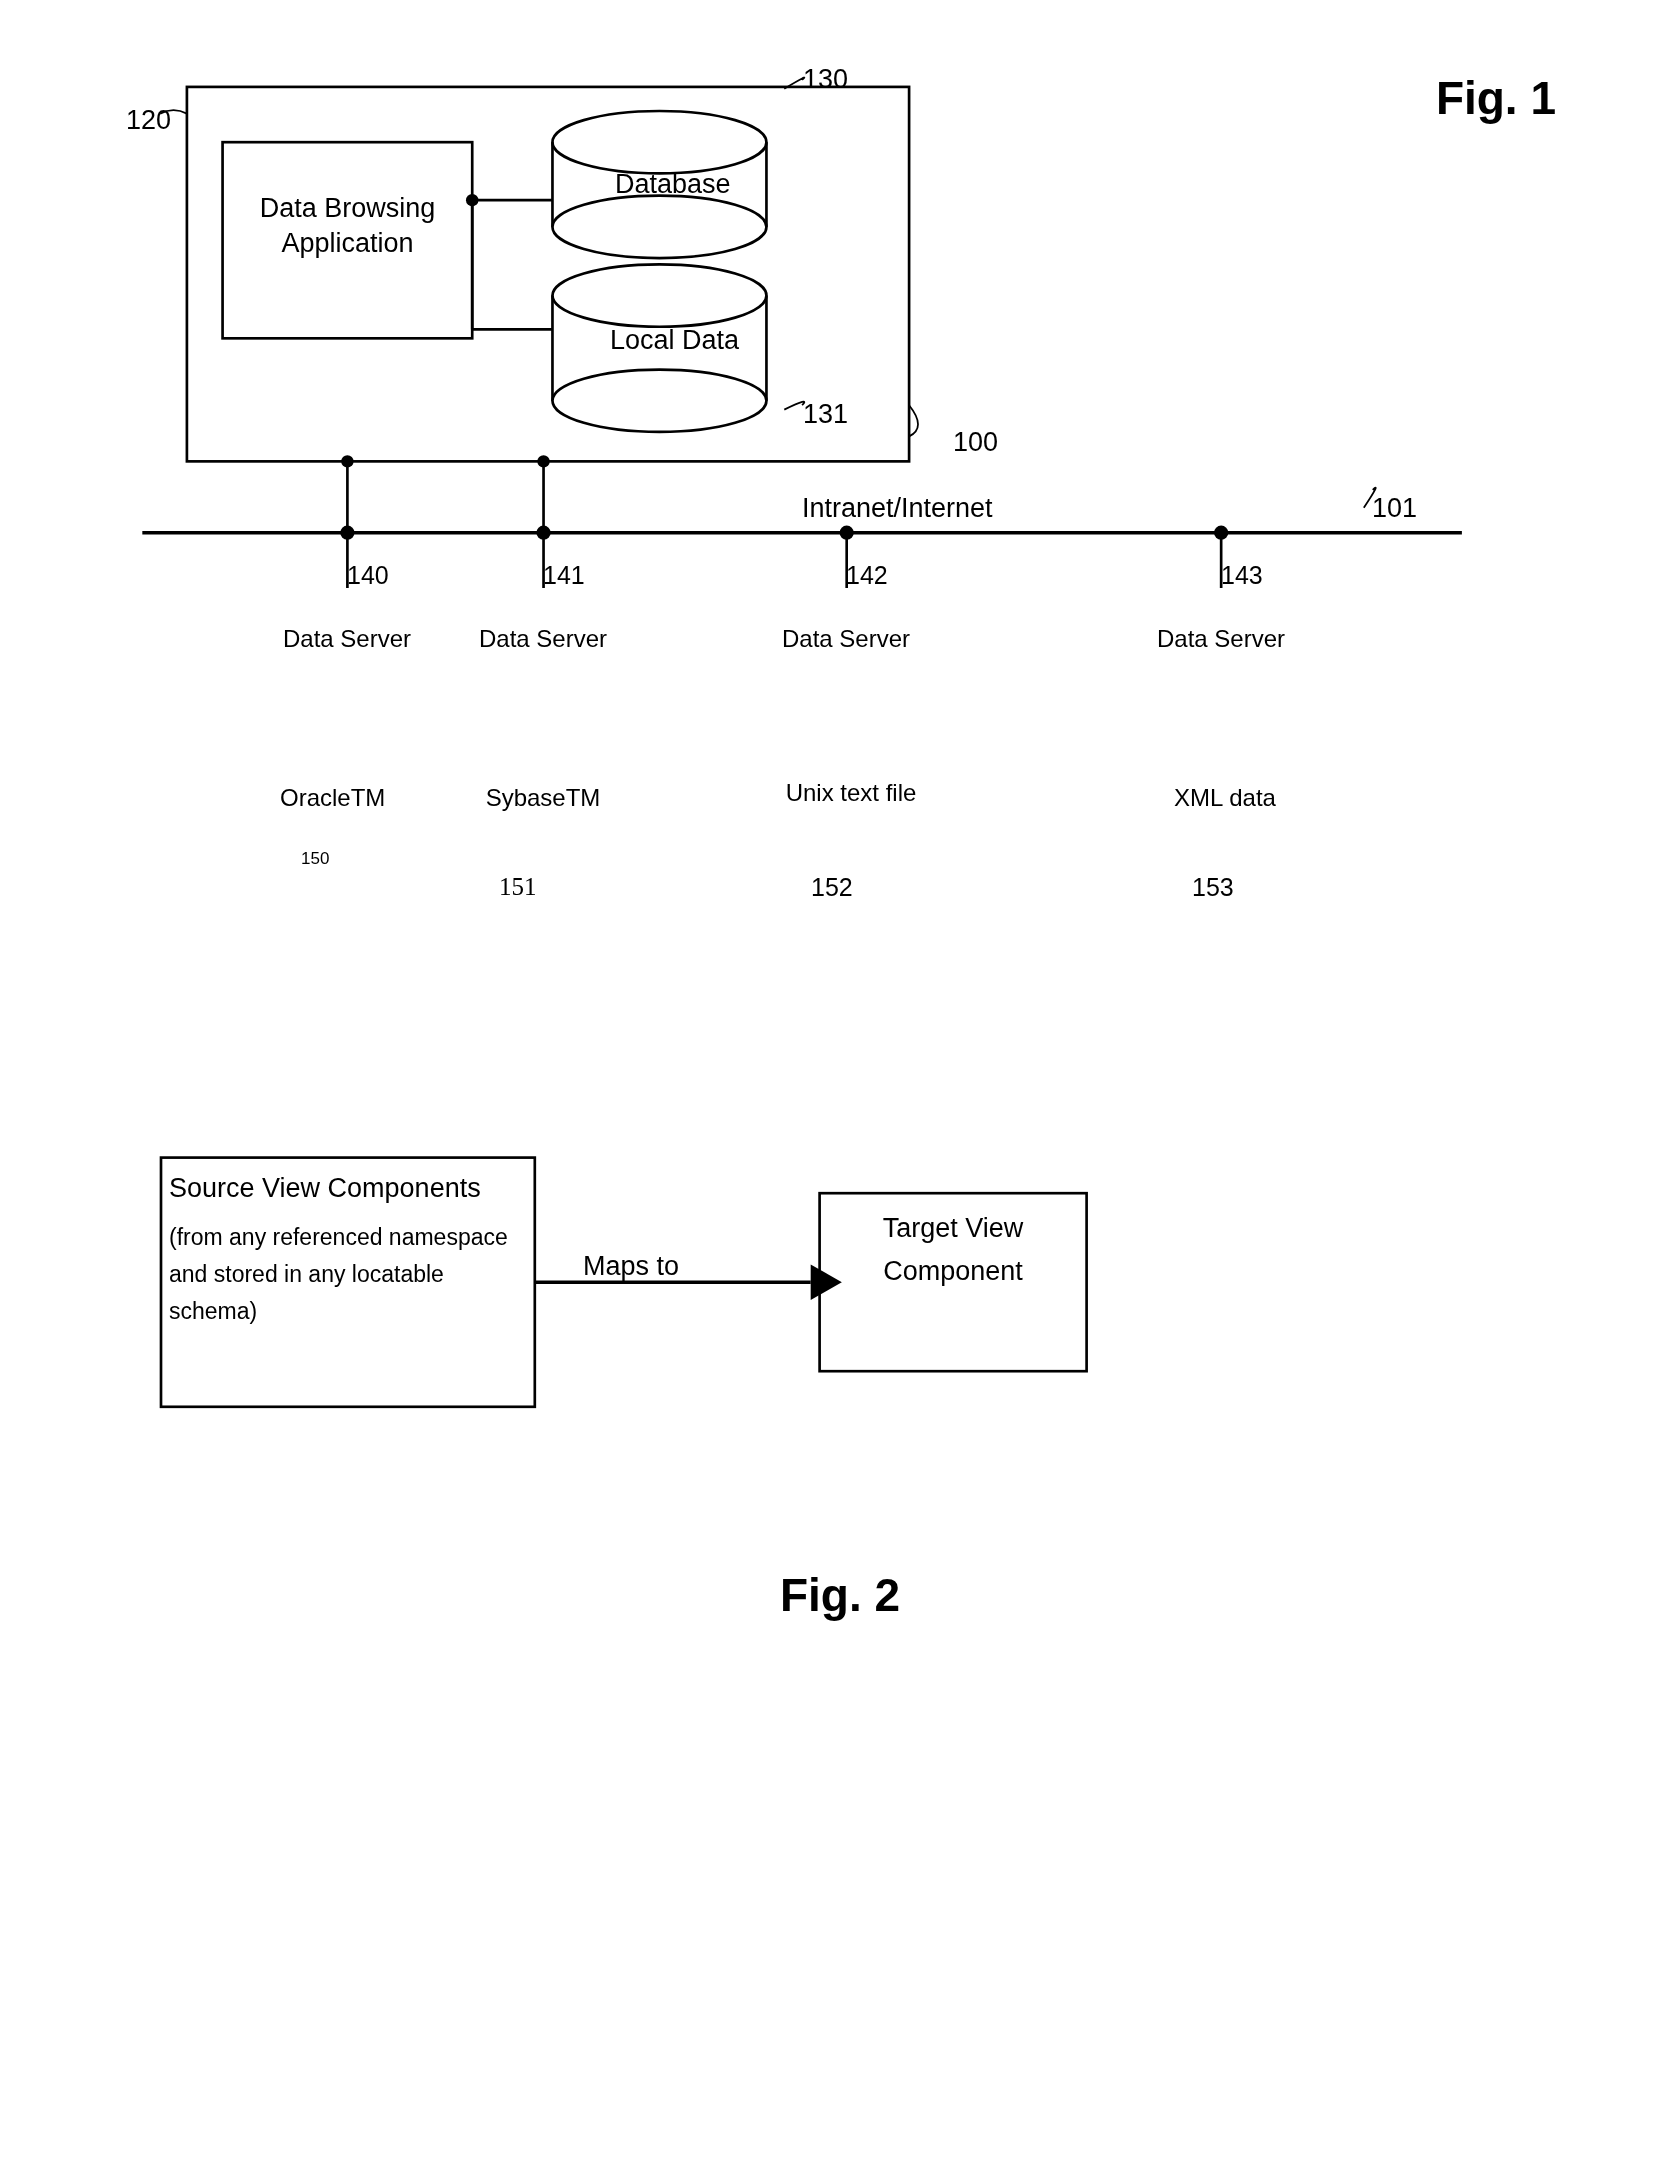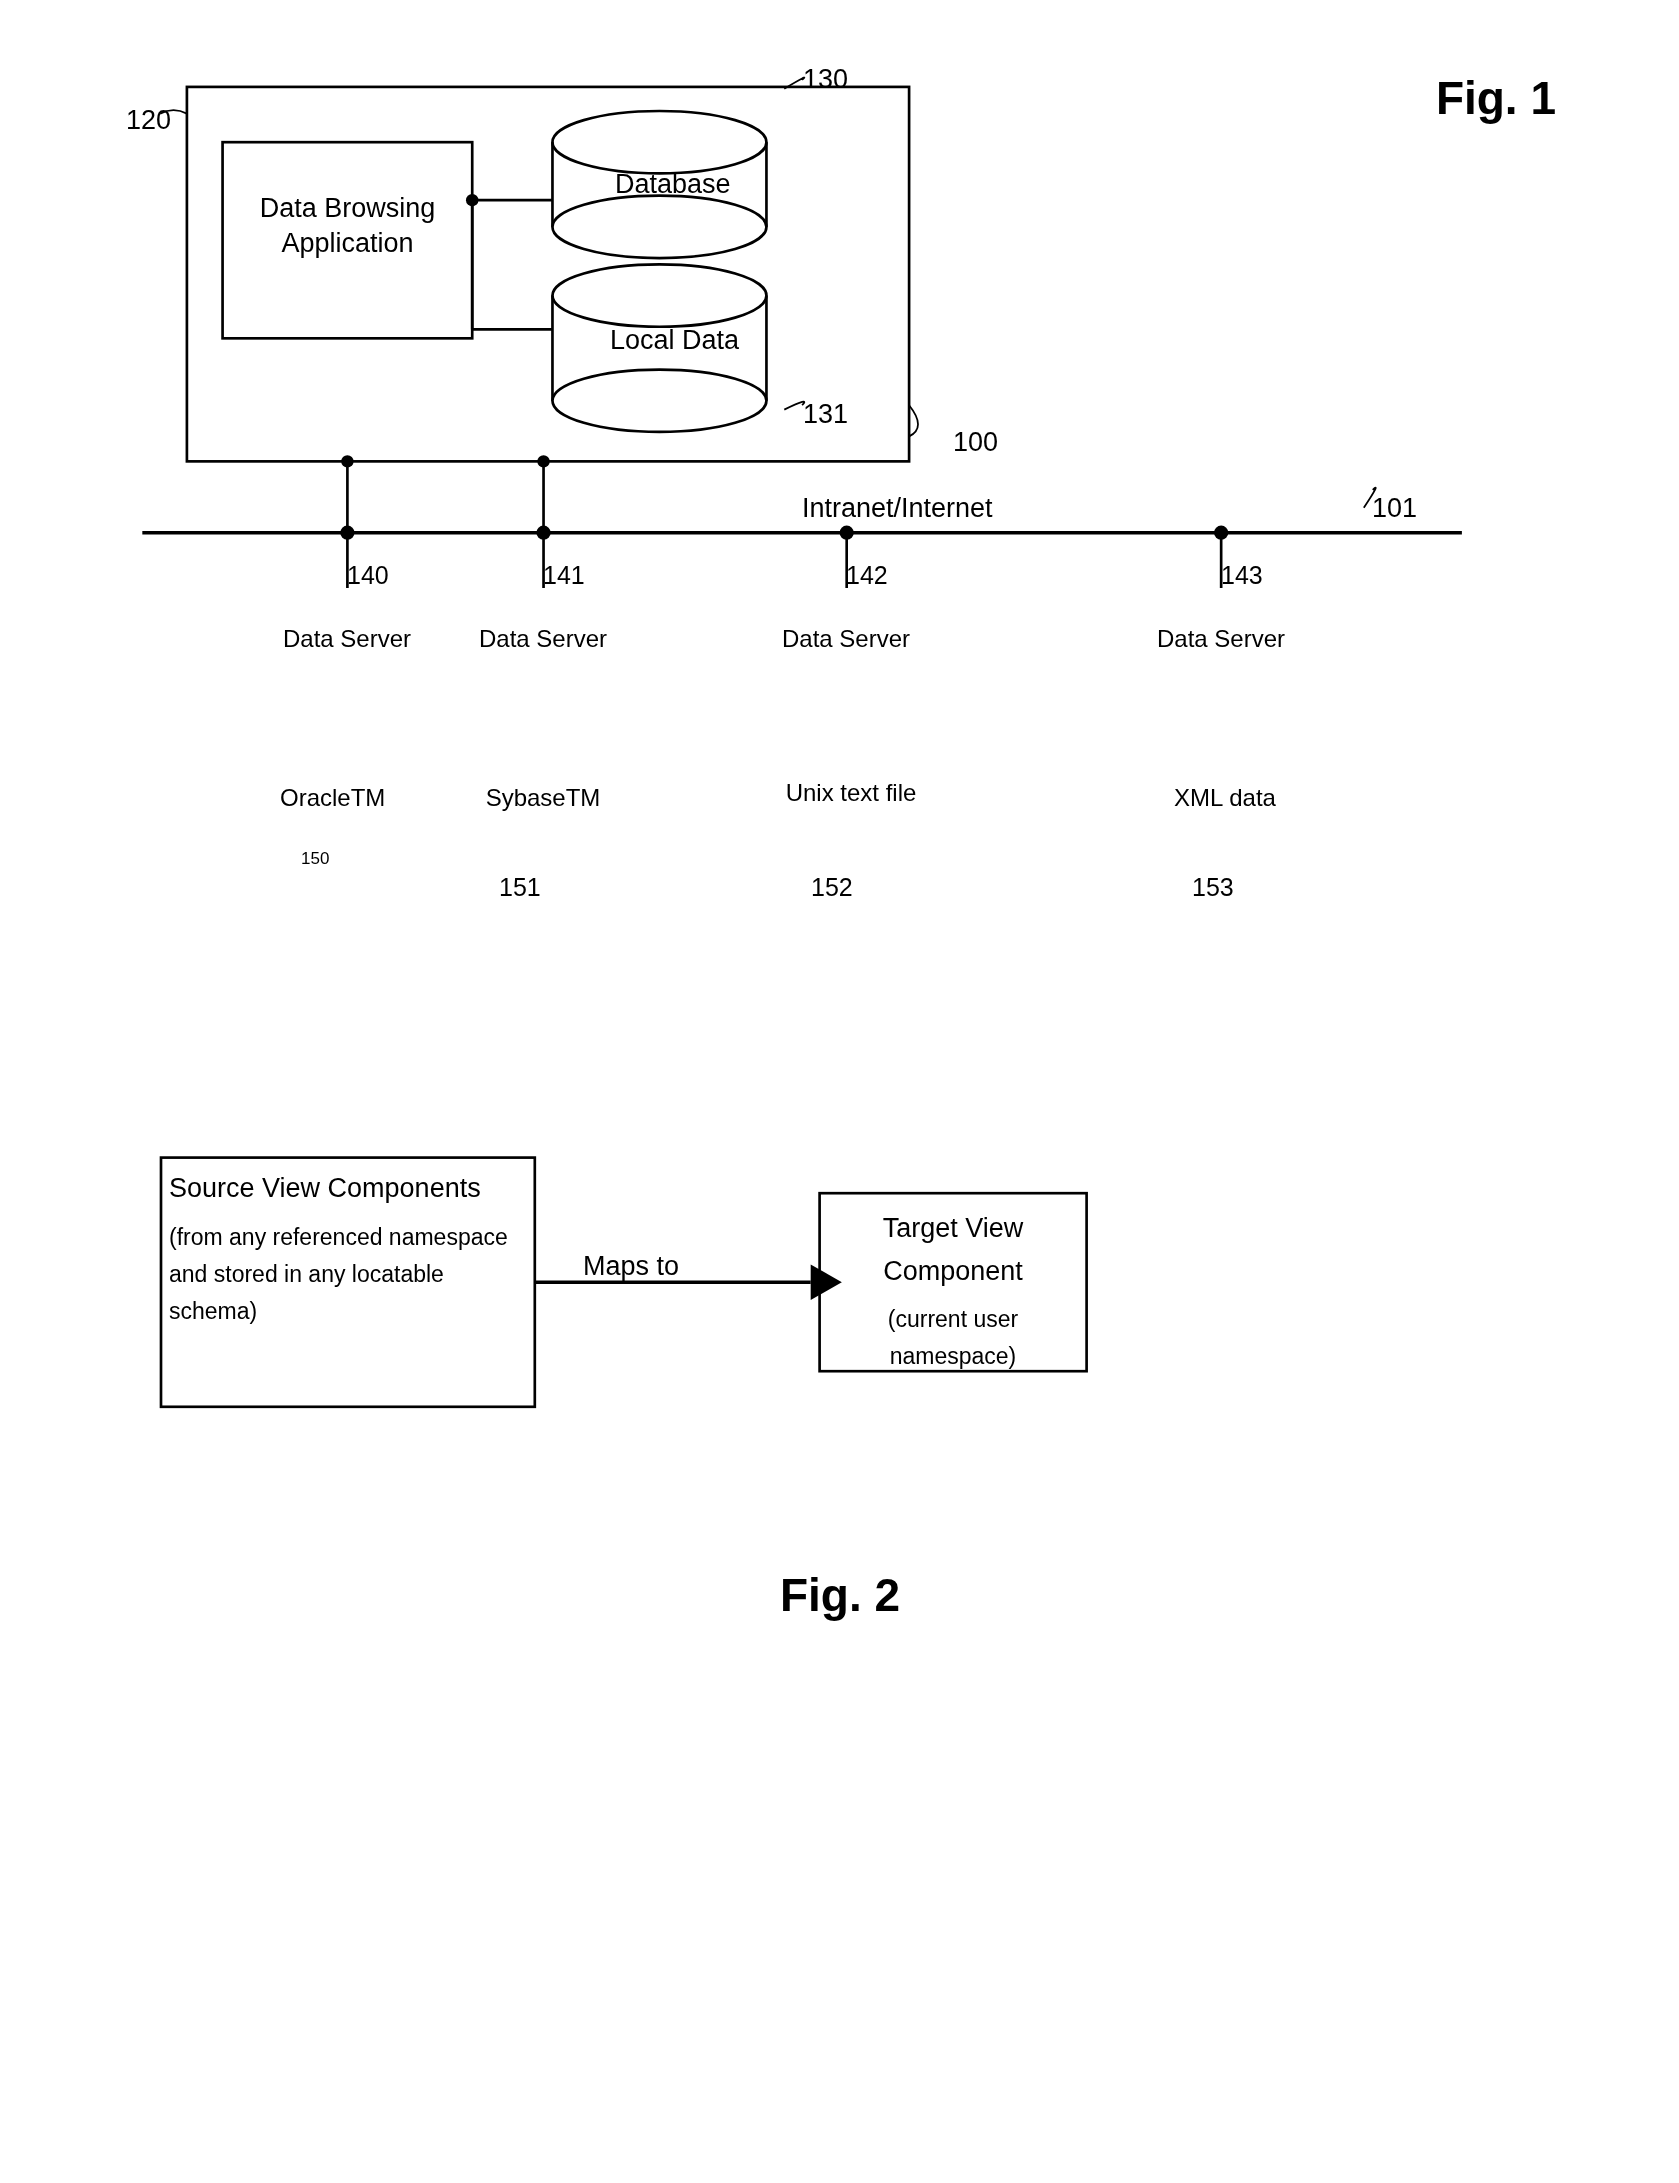--- a/index.html
+++ b/index.html
@@ -161,21 +161,21 @@
     <div style="position:absolute; top:570px; left:209px; width:134px; text-align:center; font-size:24px; line-height:1.3;">Data Server</div>
     <div style="position:absolute; top:508px; left:276px; font-size:25px;">140</div>
 
     <div style="position:absolute; top:729px; left:209px; width:134px; text-align:left; font-size:24px; line-height:1.3;">OracleTM</div>
     <div style="position:absolute; top:796px; left:230px; font-size:17px;">150</div>
 
     <div style="position:absolute; top:570px; left:405px; width:134px; text-align:center; font-size:24px; line-height:1.3;">Data Server</div>
     <div style="position:absolute; top:508px; left:472px; font-size:25px;">141</div>
 
     <div style="position:absolute; top:729px; left:405px; width:134px; text-align:center; font-size:24px; line-height:1.3;">SybaseTM</div>
-    <div style="position:absolute; top:820px; left:428px; font-size:25px;">151</div>
+    <div style="position:absolute; top:820px; left:428px; font-size:25px;font-family:Liberation Serif, serif;">151</div>
 
     <div style="position:absolute; top:570px; left:708px; width:134px; text-align:center; font-size:24px; line-height:1.3;">Data Server</div>
     <div style="position:absolute; top:508px; left:775px; font-size:25px;">142</div>
 
     <div style="position:absolute; top:724px; left:713px; width:134px; text-align:center; font-size:24px; line-height:1.3;">Unix text file</div>
     <div style="position:absolute; top:820px; left:740px; font-size:25px;">152</div>
 
     <div style="position:absolute; top:570px; left:1083px; width:134px; text-align:center; font-size:24px; line-height:1.3;">Data Server</div>
     <div style="position:absolute; top:508px; left:1150px; font-size:25px;">143</div>
 
@@ -199,21 +199,20 @@
 
     <div style="position:absolute; top:45px; left:98px; width:356px; font-size:25px; line-height:1.6;">
       <div style="font-size:27px; margin-bottom:9px;">Source View Components</div>
       <div style="font-size:23px;">(from any referenced namespace and stored in any locatable schema)</div>
     </div>
 
     <div style="position:absolute; top:129px; left:512px; font-size:27px;">Maps to</div>
 
     <div style="position:absolute; top:85px; left:757px; width:250px; text-align:center; font-size:25px; line-height:1.6;">
       <div style="font-size:27px; margin-bottom:8px;">Target View Component</div>
-      <div style="font-size:23px;">(current user namespace)</div>
     </div>
 
   </div>
 
   <div class="fig2-label">Fig. 2</div>
 
 </div>
 
 
 </body></html>

